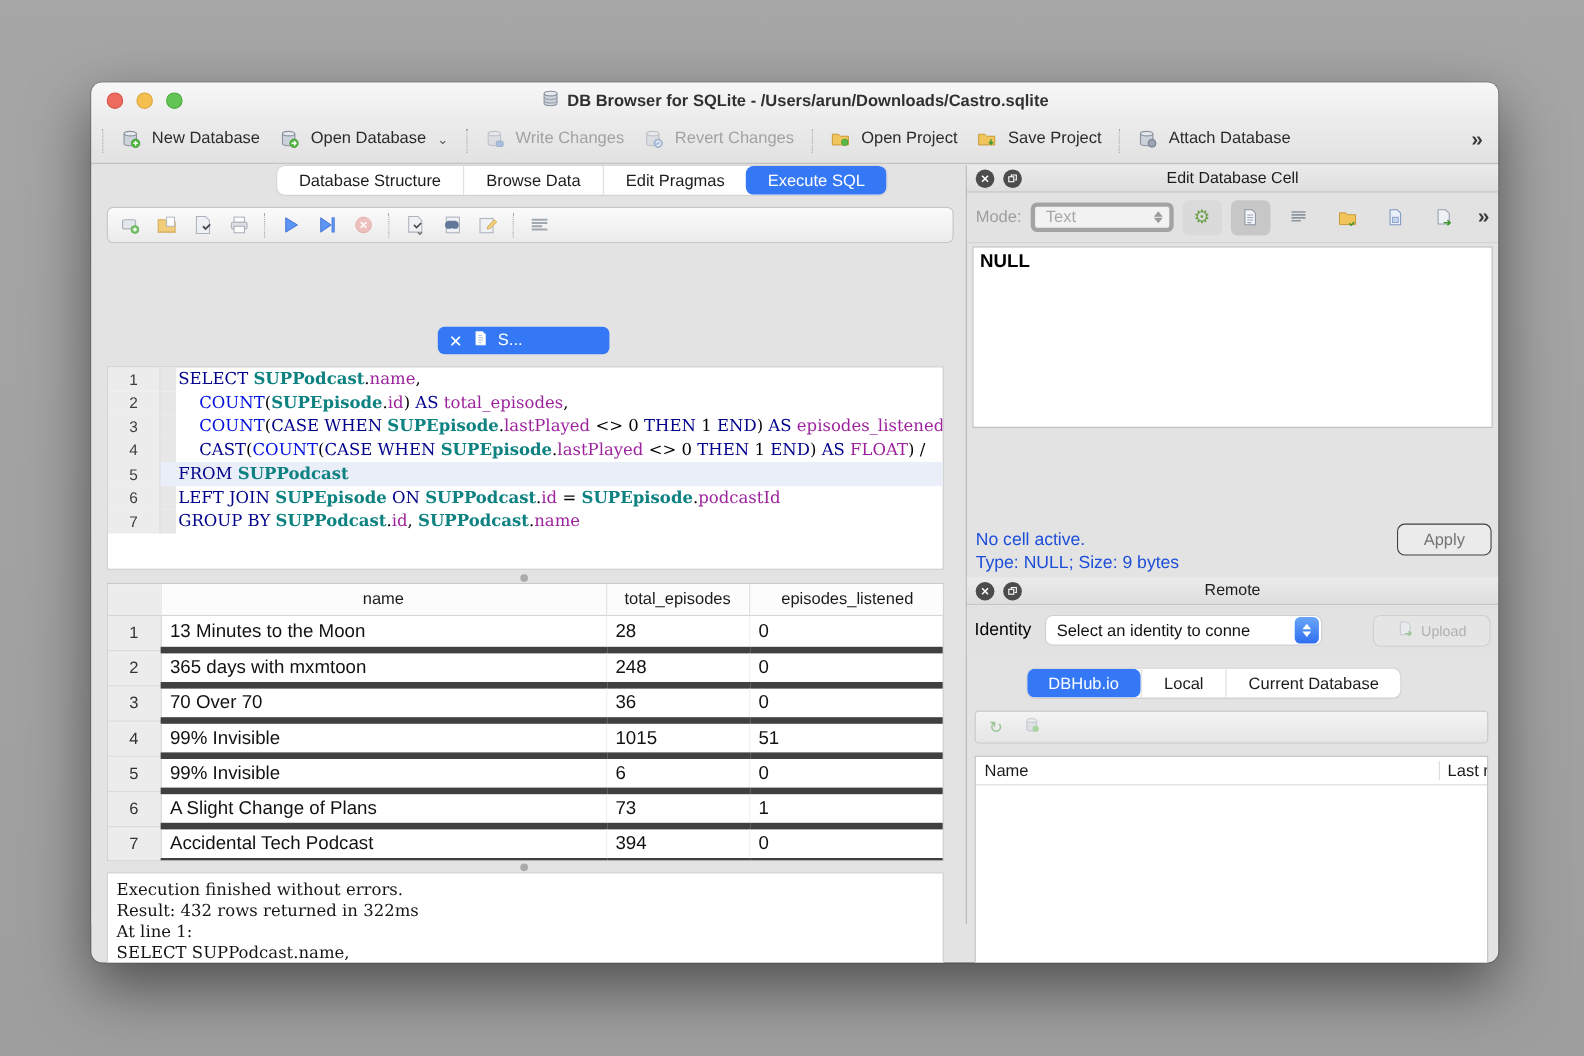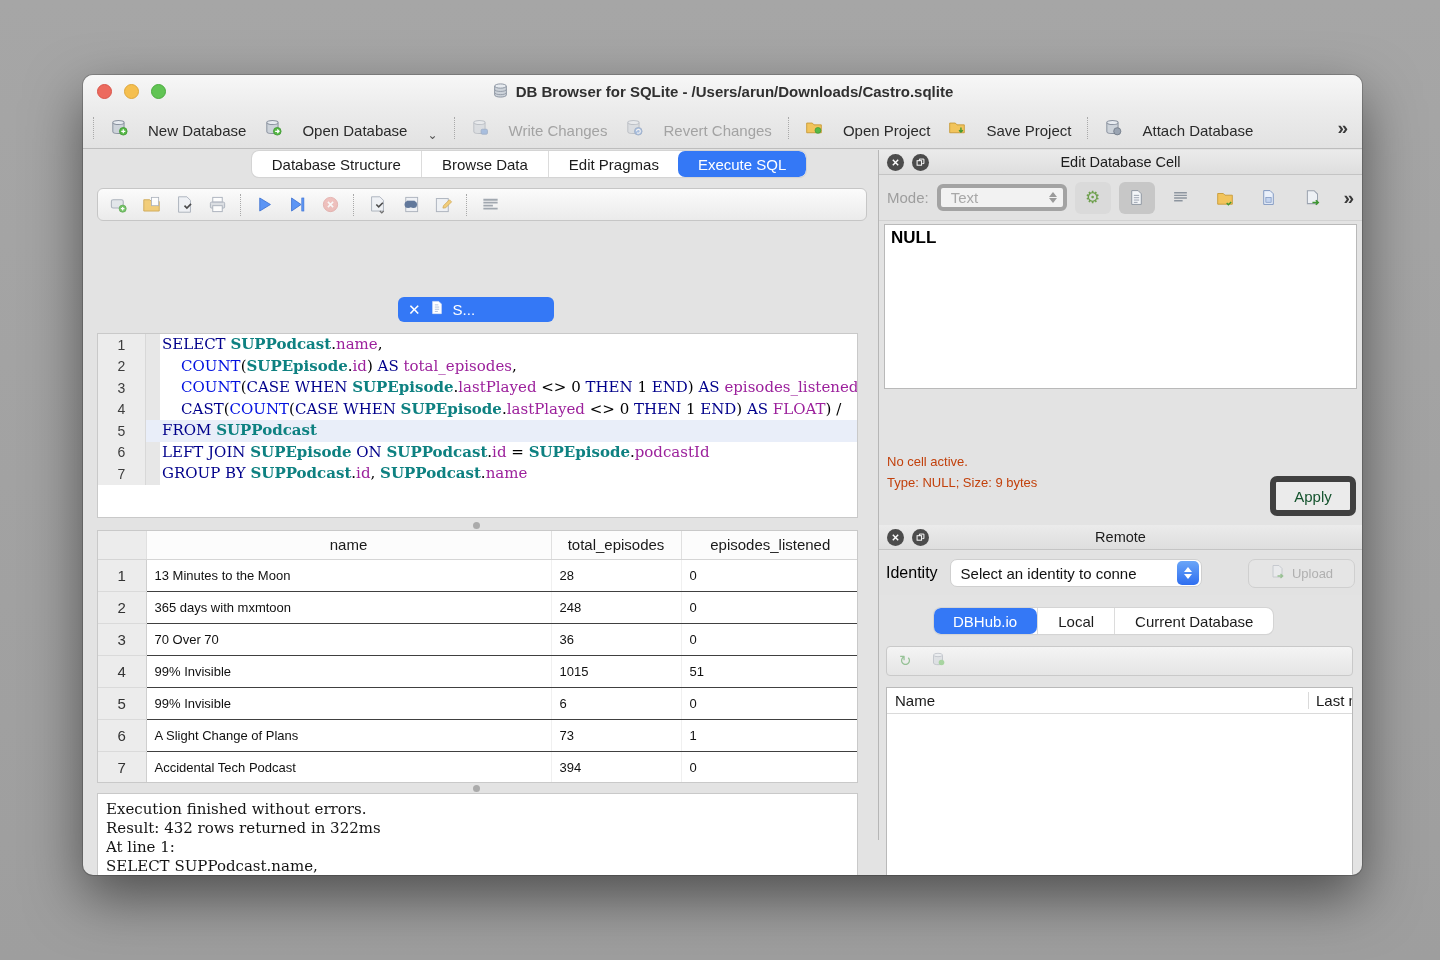--- a/index.html
+++ b/index.html
@@ -14,21 +14,21 @@
   .lights{position:absolute;left:14px;top:9px;display:flex;gap:12px}
   .light{width:15px;height:15px;border-radius:50%}
   .light.red{background:#ec6a5e;border:1px solid #d8554a}
   .light.yellow{background:#f5bf4f;border:1px solid #dda63c}
   .light.green{background:#61c454;border:1px solid #4aab3e}
   .title{font-size:15px;font-weight:700;color:#303030;display:flex;align-items:center;gap:7px}
 
   
   .toolbar{height:41px;background:linear-gradient(#ececec,#e2e2e2);border-bottom:1px solid #bdbdbd;
            display:flex;align-items:center;padding:0 10px;gap:14px}
-  .tb-btn{display:flex;align-items:flex-end;gap:20px;font-size:15px;color:#2b2b2b;padding:4px 2px;border-radius:5px;cursor:default}
+  .tb-btn{display:flex;align-items:flex-start;gap:10px;font-size:15px;color:#2b2b2b;padding:4px 2px;border-radius:5px;cursor:default}
   .tb-btn.disabled{color:#a3a3a3}
   .tb-btn.disabled svg{opacity:.45}
   .tb-sep{width:1px;height:22px;border-left:1px dotted #a9a9a9}
   .tb-overflow{margin-left:auto;font-size:19px;font-weight:700;color:#3a3a3a;padding-right:4px}
   .chev{font-size:12px;color:#555;transform:translateY(3px)}
 
   
   .content{position:absolute;left:0;top:75px;right:0;bottom:35px;background:#e3e3e3}
   .vdivider{position:absolute;left:795px;top:0;bottom:0;width:1px;background:#b6b6b6}
 
@@ -67,21 +67,21 @@
   .tk-pl{color:#000}
 
   .splitdot{position:absolute;width:7px;height:7px;border-radius:50%;background:#ababab}
 
   
   .results{position:absolute;left:14px;top:380px;width:761px;height:253px;background:#fff;border:1px solid #c9c9c9;overflow:hidden}
   .r-table{width:100%;border-collapse:collapse;table-layout:fixed}
   .r-table th{height:28px;font-size:15px;font-weight:400;color:#1a1a1a;background:#fcfcfc;
               border-bottom:1px solid #d5d5d5;border-left:1px solid #e0e0e0}
   .r-table th:first-child{border-left:none;background:#ececec}
-  .r-table td{height:32px;font-size:13px;color:#111;border-bottom:1px solid #404040;border-left:1px solid #f0f0f0;padding-left:8px}
+  .r-table td{height:32px;font-size:17px;color:#111;border-bottom:6px solid #404040;border-left:1px solid #f0f0f0;padding-left:8px}
   .r-table td.rn{background:#ececec;border-right:1px solid #cfcfcf;border-bottom:1px solid #dadada;border-left:none;
                  text-align:center;padding-left:0;font-size:15px;color:#333}
   col.c-rn{width:48px} col.c-name{width:405px} col.c-tot{width:130px} col.c-lis{width:178px}
 
   .message{position:absolute;left:14px;top:643px;width:761px;height:102px;background:#fff;border:1px solid #c9c9c9;
            font-family:"DejaVu Serif",serif;font-size:15px;color:#141414;line-height:19px;padding:6px 8px;overflow:hidden;white-space:pre}
 
   
   .rpane{position:absolute;left:796px;top:0;width:483px;bottom:0}
   .dockhdr{position:relative;height:25px;background:linear-gradient(#ebebeb,#dedede);border-bottom:1px solid #c4c4c4;
@@ -96,23 +96,23 @@
               align-items:center;justify-content:space-between;padding:0 6px 0 10px;font-size:15px;color:#a8a8a8}
   .stepper{display:flex;flex-direction:column;gap:1px;align-items:center}
   .stepper i{border:4px solid transparent;display:block;width:0;height:0}
   .stepper i.up{border-bottom:5px solid #9a9a9a;border-top:none}
   .stepper i.dn{border-top:5px solid #9a9a9a;border-bottom:none}
   .togglebtn{width:36px;height:32px;border-radius:6px;display:flex;align-items:center;justify-content:center}
   .togglebtn.on{background:#dadada}
   .togglebtn.pressed{background:#c7c7c7}
   .cellnull{position:absolute;left:5px;top:74px;width:473px;height:165px;background:#fff;border:1px solid #b9b9b9;
             font-size:17px;font-weight:700;color:#000;padding:3px 6px}
-  .cellstatus{position:absolute;left:8px;top:301px;font-size:13px;color:#c2410c;line-height:21px}
-  .applybtn{position:absolute;right:6px;top:326px;width:86px;height:40px;background:#ebebeb;border:6px solid #404040;
-            border-radius:7px;font-size:15px;color:#14532d;display:flex;align-items:center;justify-content:center}
+  .cellstatus{position:absolute;left:8px;top:330px;font-size:16px;color:#1d4ed8;line-height:21px}
+  .applybtn{position:absolute;right:6px;top:326px;width:86px;height:29px;background:#ebebeb;border:1px solid #404040;
+            border-radius:7px;font-size:15px;color:#737373;display:flex;align-items:center;justify-content:center}
 
   .remotehdr{position:absolute;left:0;top:375px;width:100%}
   .identrow{position:absolute;left:0;top:401px;width:100%;height:44px;background:#e2e2e2;display:flex;align-items:center;padding:0 7px;gap:12px}
   .identlabel{font-size:16px;color:#000}
   .identselect{width:252px;height:28px;background:#fff;border:1px solid #cfcfcf;border-radius:7px;display:flex;align-items:center;overflow:hidden}
   .identselect .val{flex:1;font-size:15px;color:#111;padding:0 2px 0 10px;white-space:nowrap;overflow:hidden}
   .identselect .cap{width:22px;height:24px;margin:0 2px;border-radius:5px;background:linear-gradient(#6aa6f8,#2e6ef0);
                     display:flex;flex-direction:column;align-items:center;justify-content:center;gap:2px}
   .cap i{border:4px solid transparent;display:block;width:0;height:0}
   .cap i.up{border-bottom:5px solid #fff;border-top:none}

